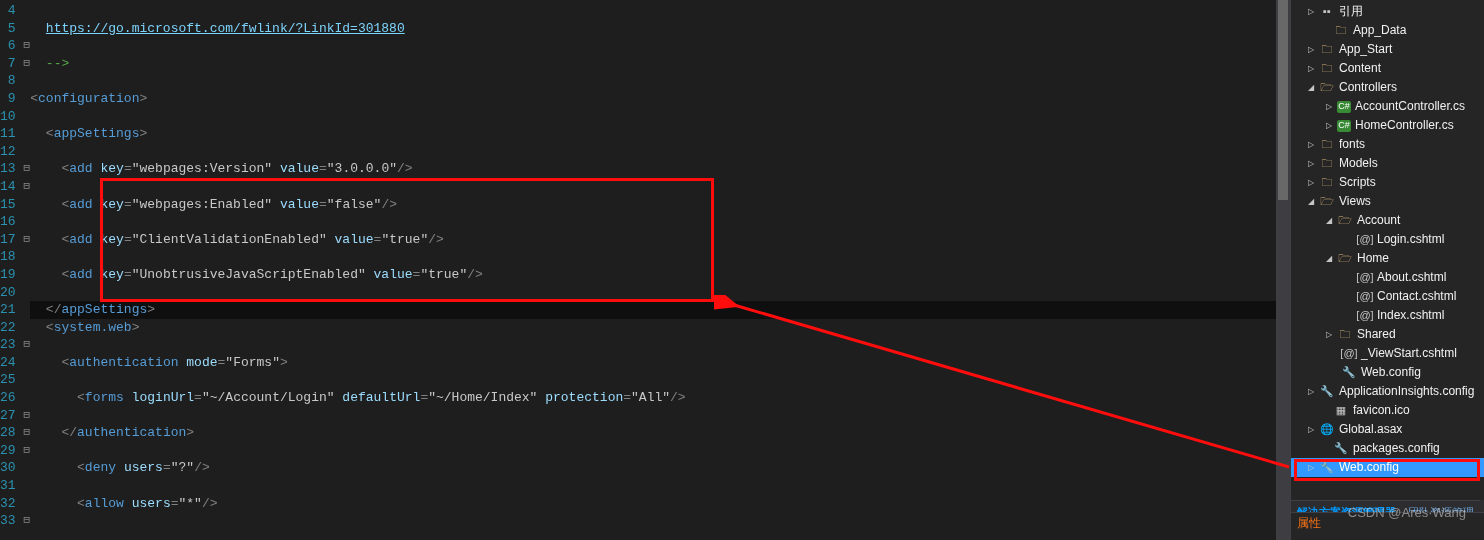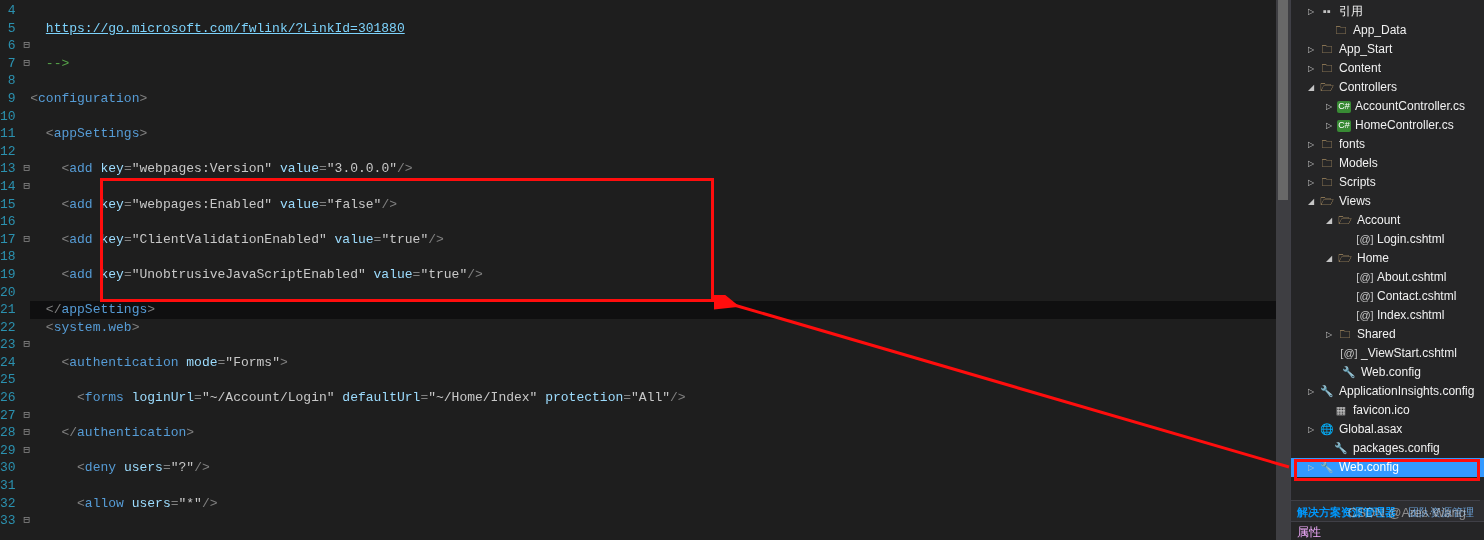--- a/index.html
+++ b/index.html
@@ -101,22 +101,22 @@
   .ico-fav { color:#c5c5c5;}
   
   .tabs {
     position:absolute; bottom:18px; left:0; right:0; height:22px;
     display:flex; font-size:11px;
     background:#2d2d30;
   }
   .tabs .tab { padding:4px 6px; color:#6a9fd4; border-top:1px solid #3f3f46;}
   .tabs .tab.active { color:#0097fb; font-weight:bold;}
   .propline {
-    position:absolute; bottom:0; left:0; right:0; height:19px;
-    background:#252526; color:#f0abfc; padding:2px 6px; font-size:12px;
+    position:absolute; bottom:0; left:0; right:0; height:28px;
+    background:#252526; color:#f97316; padding:2px 6px; font-size:12px;
     border-top:1px solid #3f3f46;
   }
   .watermark {
     position:absolute; bottom:20px; right:18px;
     color:rgba(220,220,220,0.55); font-size:13px; font-family:sans-serif;
   }
 </style>
 </head>
 <body>
 

